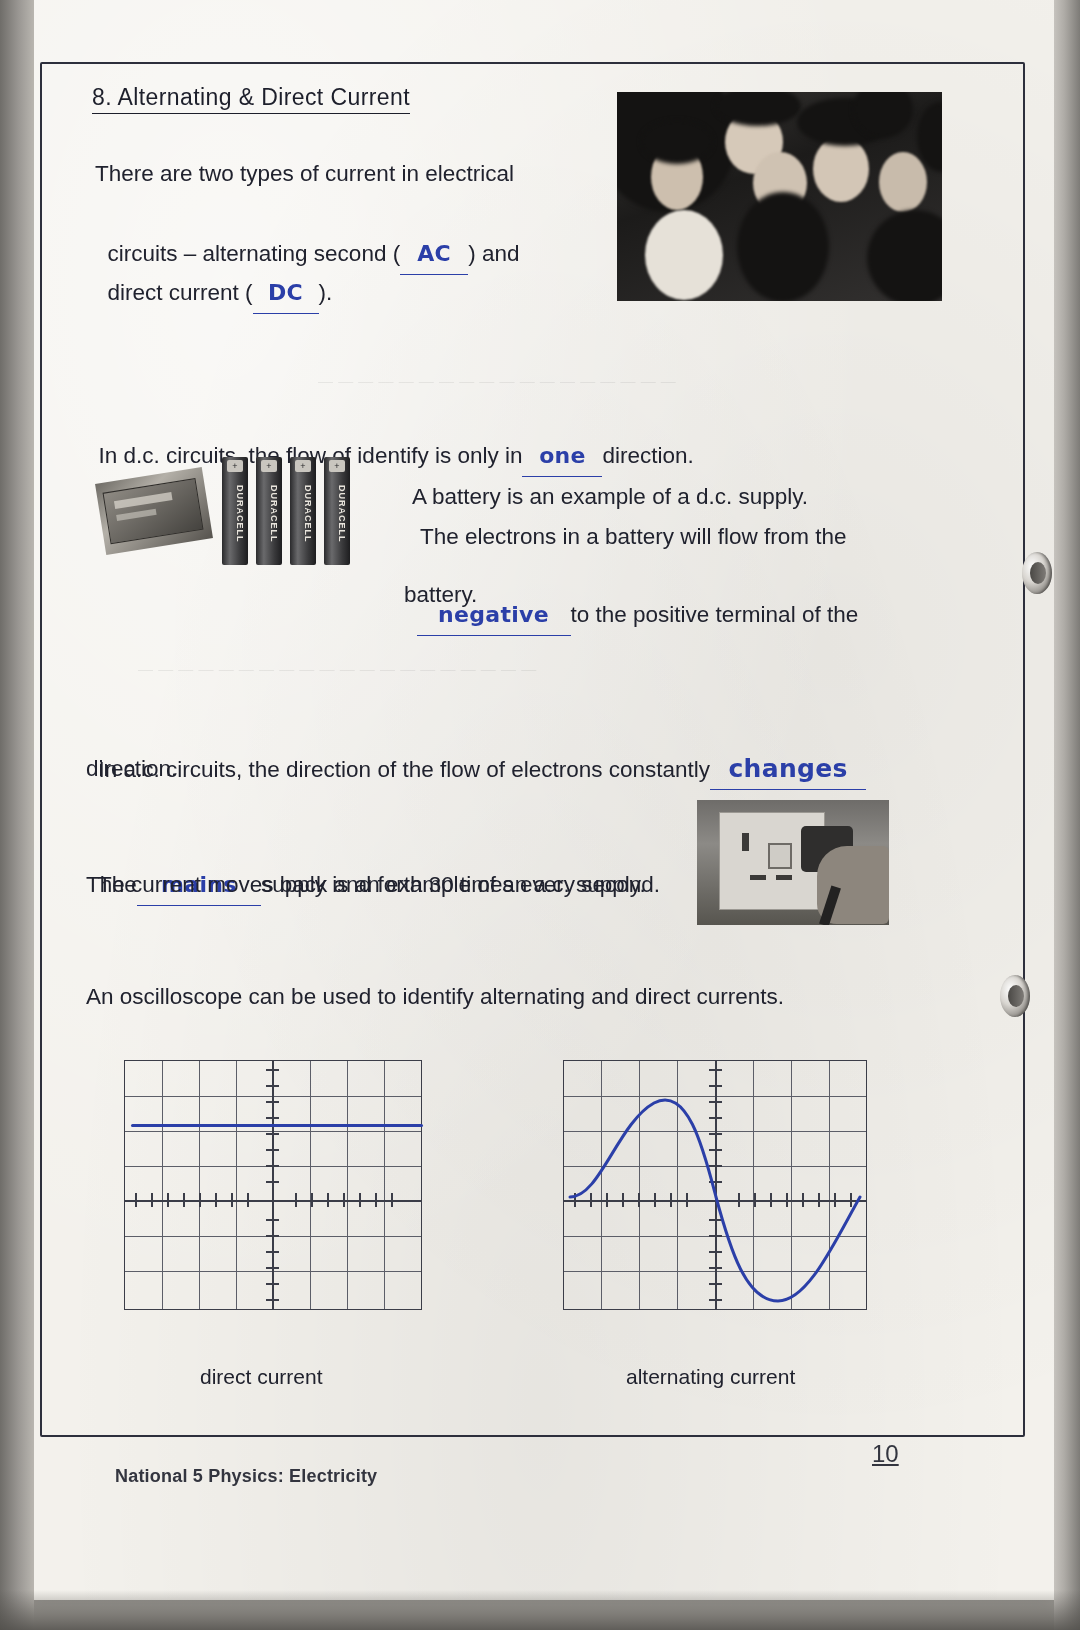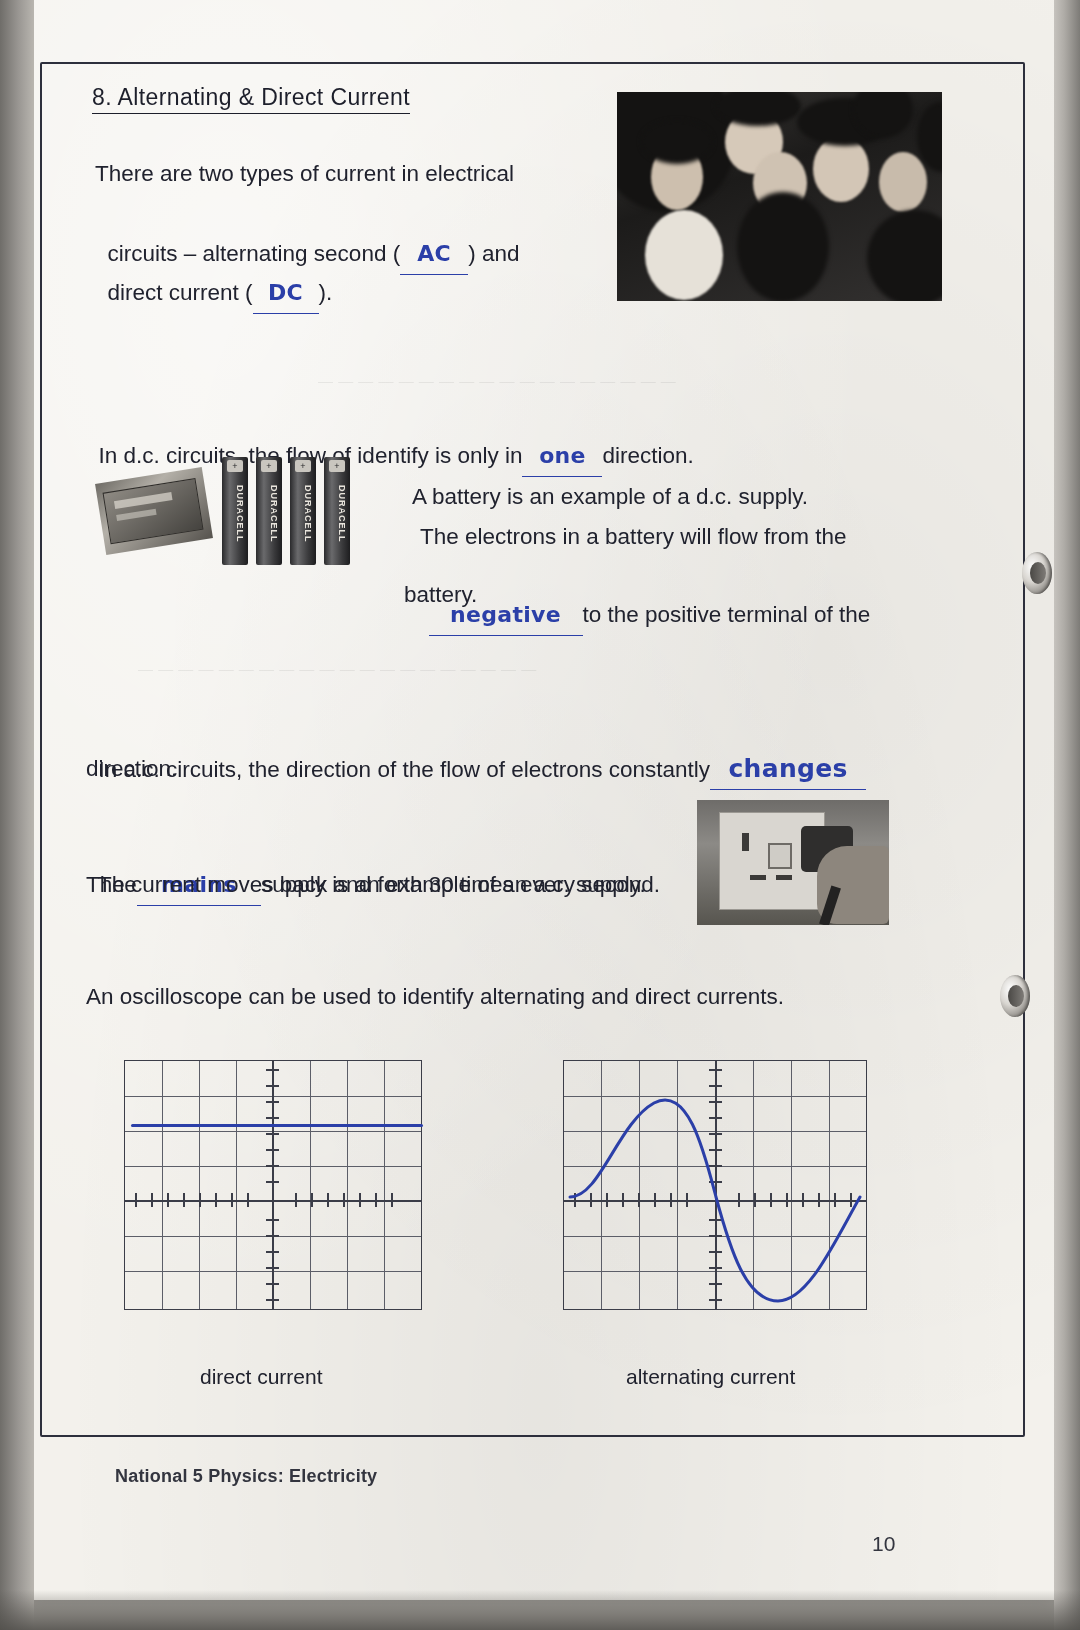--- a/index.html
+++ b/index.html
@@ -270,23 +270,24 @@
   .footer-left {
     position: absolute;
     left: 115px; top: 1466px;
     font-size: 18px;
     color: #33353f;
     font-weight: 600;
     letter-spacing: 0.2px;
   }
   .footer-right {
     position: absolute;
-    left: 872px; top: 1532px;
-    font-size: 21px;
+    left: 872px; top: 1440px;
+    font-size: 24px;
     color: #33353f;
+    text-decoration: underline;
   }
 </style>
 </head>
 <body>
 
 <div class="scan-bg"></div>
 <div class="page-sheet">
   <div class="mottle"></div>
   <div class="ghost-text" style="left:300px; top:372px; width:640px;">— — — — — — — — — — — — — — — — — —</div>
   <div class="ghost-text" style="left:120px; top:660px; width:720px;">— — — — — — — — — — — — — — — — — — — —</div>
@@ -347,21 +348,21 @@
     <div class="label">DURACELL</div>
   </div>
   <div class="cell" style="left:102px;">
     <div class="cap">+</div>
     <div class="label">DURACELL</div>
   </div>
 </div>
 
 <div class="txt" style="left:404px; top:478px;margin-left:8px;">A battery is an example of a d.c. supply.</div>
 <div class="txt" style="left:420px; top:518px;">The electrons in a battery will flow from the</div>
-<div class="txt" style="left:416px; top:558px;">
+<div class="txt" style="left:404px; top:558px;">
   <span class="hand blank" style="width:148px;">negative</span><span>to the positive terminal of the</span>
 </div>
 <div class="txt" style="left:404px; top:576px;">battery.</div>
 
 <div class="txt" style="left:86px; top:712px;">
   <span>In a.c. circuits, the direction of the flow of electrons constantly</span><span class="hand blank" style="width:150px; font-size:25px;">changes</span>
 </div>
 <div class="txt" style="left:86px; top:750px;">direction.</div>
 
 <div class="txt" style="left:86px; top:828px;">

